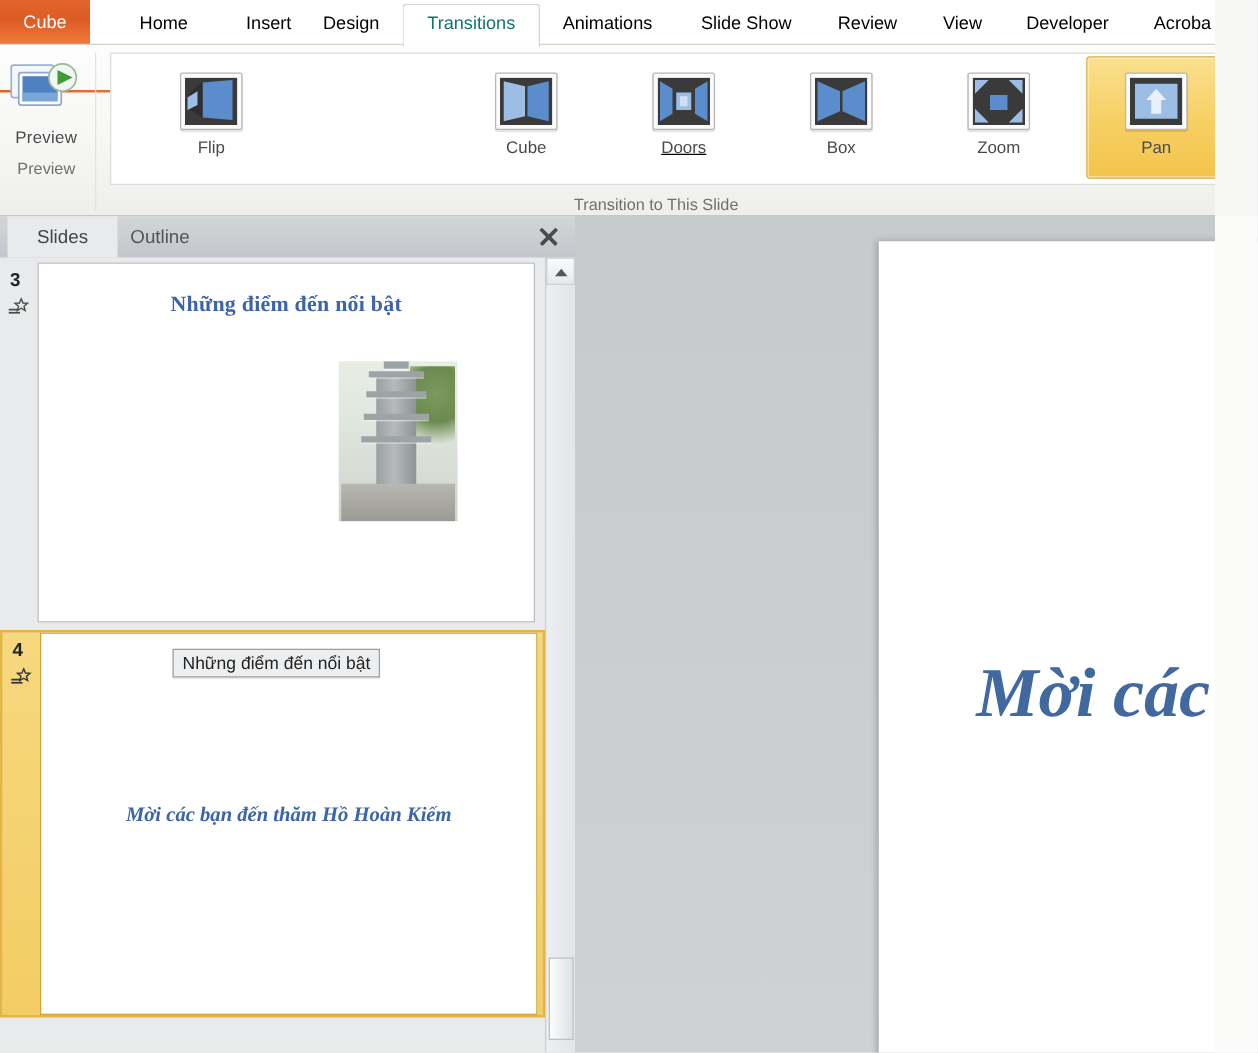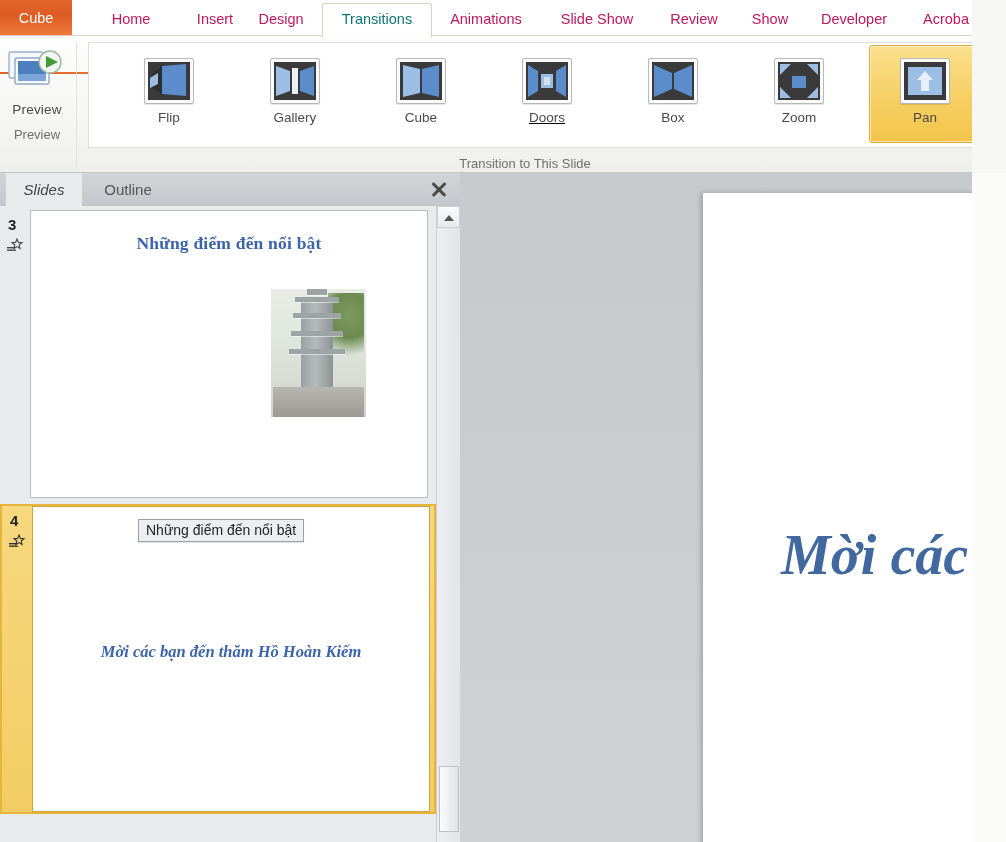--- a/index.html
+++ b/index.html
@@ -21,21 +21,21 @@
     background: #ffffff;
   }
   .tabbar:after {
     content:""; position:absolute; left:0; bottom:0; width:100%; height:1px;
     background: #d8d3c8;
   }
   .tab {
     position: absolute; top: 4px; height: 32px;
     line-height: 31px;
     font-size: 14.5px;
-    color: #be185d;
+    color: #000000;
     text-align: center;
     white-space: nowrap;
     cursor: default;
   }
   .tab.file {
     top: 0px; height: 36px; line-height: 36px;
     color: #ffffff;
     background: linear-gradient(to bottom,#e2632a 0%, #dd5c23 45%, #ef7b3c 100%);
   }
   .tab.active {
@@ -293,21 +293,21 @@
 
   <div class="tabbar" id="tabbar">
       <div class="tab file" style="left: 0px; width: 72px;">Cube</div>
       <div class="tab" style="left: 88px; width: 86px;">Home</div>
       <div class="tab" style="left: 174px; width: 82px;">Insert</div>
       <div class="tab" style="left: 240px; width: 82px;">Design</div>
       <div class="tab active" style="left: 322px; width: 108px;">Transitions</div>
       <div class="tab" style="left: 432px; width: 108px;">Animations</div>
       <div class="tab" style="left: 543px; width: 108px;">Slide Show</div>
       <div class="tab" style="left: 652px; width: 84px;">Review</div>
-      <div class="tab" style="left: 738px; width: 64px;">Show</div>
+      <div class="tab" style="left: 738px; width: 64px;">View</div>
       <div class="tab" style="left: 802px; width: 104px;">Developer</div>
       <div class="tab" style="left: 906px; width: 80px;">Acroba</div>
     </div>
 
   <div class="ribbon">
     <div class="ribbon-underline"></div>
 
     <div class="grp-preview">
       <div class="grp-preview-btn">
         <div class="prev-icon">
@@ -332,31 +332,20 @@
             <div class="tile-ico">
               <div class="inner"><svg width="42" height="38" viewBox="0 0 42 38">
                   <rect x="0" y="0" width="42" height="38" fill="#3a3a3a"></rect>
                   <polygon points="14,4 38,2 38,34 14,32" fill="#5b8ccb"></polygon>
                   <polygon points="4,12 14,4 14,32 4,26" fill="#2e2e2e"></polygon>
                   <polygon points="2,16 10,11 10,22 2,26" fill="#9cbde4"></polygon>
                 </svg></div>
             </div>
             <div class="tile-label">Flip</div>
           </div>
-          <div class="tile" style="left: 150px;">
-            <div class="tile-ico">
-              <div class="inner"><svg width="42" height="38" viewBox="0 0 42 38">
-                  <rect x="0" y="0" width="42" height="38" fill="#3a3a3a"></rect>
-                  <polygon points="2,4 16,9 16,29 2,34" fill="#9cbde4"></polygon>
-                  <polygon points="26,9 40,4 40,34 26,29" fill="#5b8ccb"></polygon>
-                  <rect x="18" y="6" width="6" height="26" fill="#e9eff7"></rect>
-                </svg></div>
-            </div>
-            <div class="tile-label">Gallery</div>
-          </div>
           <div class="tile" style="left: 276px;">
             <div class="tile-ico">
               <div class="inner"><svg width="42" height="38" viewBox="0 0 42 38">
                   <rect x="0" y="0" width="42" height="38" fill="#3a3a3a"></rect>
                   <polygon points="3,3 20,7 20,31 3,35" fill="#9cbde4"></polygon>
                   <polygon points="22,7 39,3 39,35 22,31" fill="#5b8ccb"></polygon>
                 </svg></div>
             </div>
             <div class="tile-label">Cube</div>
           </div>
@@ -408,21 +397,21 @@
         </div>
     </div>
     <div class="ribbon-grouplabel">Transition to This Slide</div>
   </div>
 
   <div class="workspace">
 
     <div class="slidepane">
       <div class="pane-tabs" id="panetabs">
           <div class="pane-tab" style="left: 82px; width: 92px;">Outline</div>
-          <div class="pane-tab active" style="left: 6px; width: 76px; font-style: italic;">Slides</div>
+          <div class="pane-tab active" style="left: 6px; width: 88px;">Slides</div>
         <div class="pane-close"></div>
       </div>
 
       <div class="thumbarea">
 
         <div class="thumb-row" style="top:4px; height:288px;">
           <div class="thumb-gutter">
             <div class="thumb-num">3</div>
             <div class="star-ico">
               <svg width="18" height="14" viewBox="0 0 18 14">

